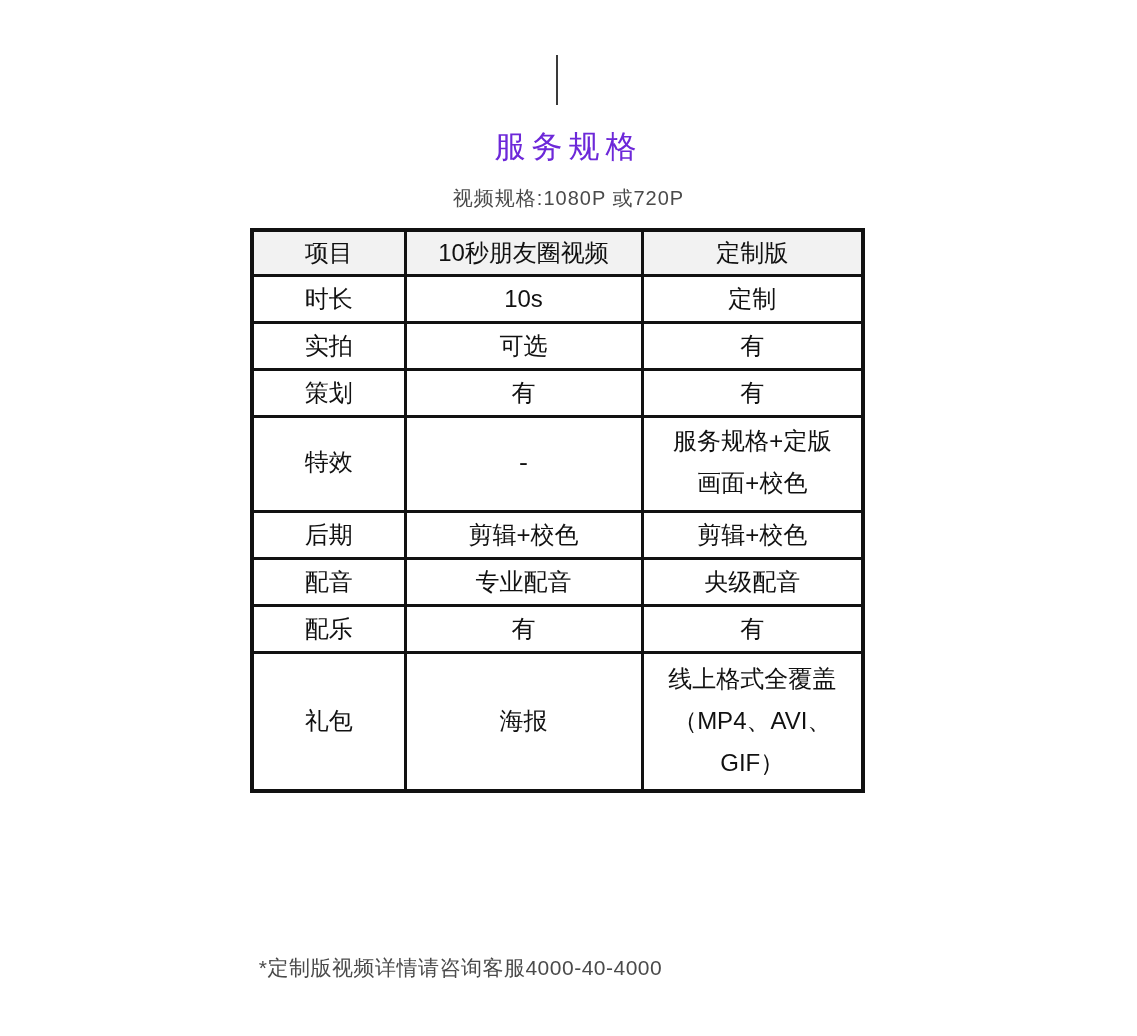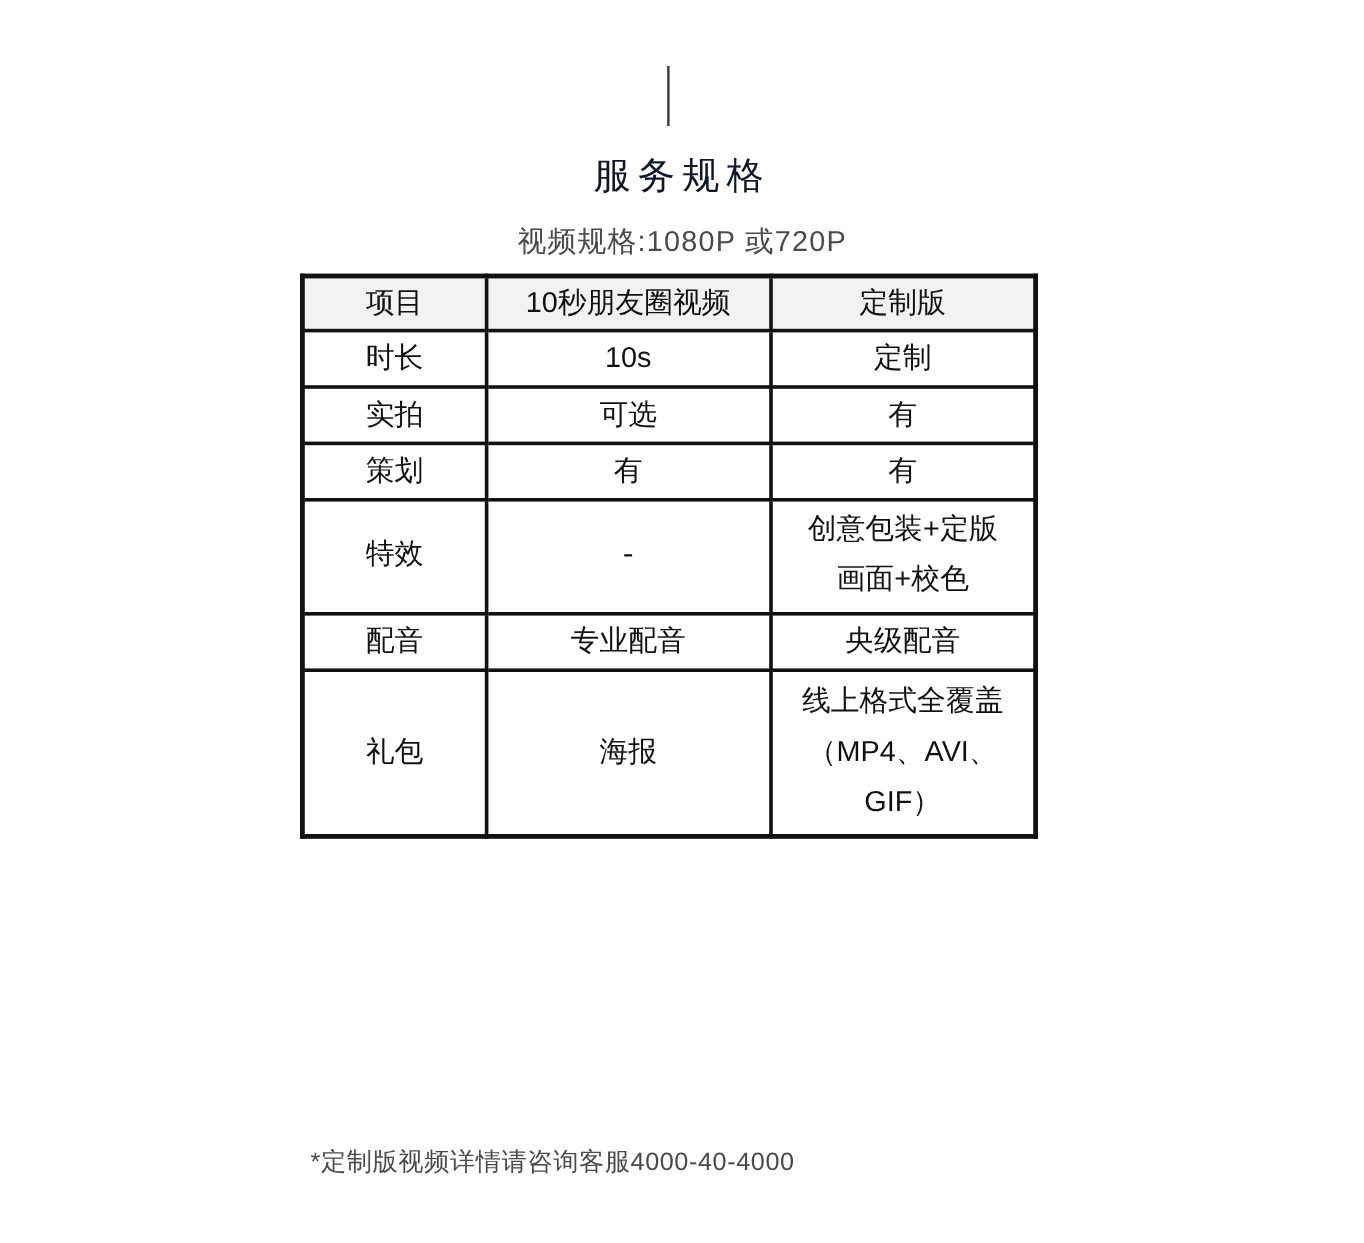--- a/index.html
+++ b/index.html
@@ -25,29 +25,29 @@
   }
   .title {
     position: absolute;
     left: 0;
     top: 126px;
     width: 1137px;
     text-align: center;
     font-size: 31px;
     font-weight: 500;
     letter-spacing: 6px;
-    color: #0f172a;
+    color: #6d28d9;
   }
   .subtitle {
     position: absolute;
     left: 0;
     top: 185px;
     width: 1137px;
     text-align: center;
-    font-size: 24px;
+    font-size: 20px;
     font-weight: 400;
     letter-spacing: 1px;
     color: #4a4a4a;
   }
   table.spec {
     position: absolute;
     left: 250px;
     top: 228px;
     border-collapse: collapse;
     table-layout: fixed;
@@ -119,27 +119,37 @@
         <td>有</td>
       </tr>
       <tr class="r-std">
         <td>策划</td>
         <td>有</td>
         <td>有</td>
       </tr>
       <tr class="r-tall2">
         <td>特效</td>
         <td>-</td>
-        <td>创意包装+定版
+        <td>服务规格+定版
 画面+校色</td>
+      </tr>
+      <tr class="r-std">
+        <td>后期</td>
+        <td>剪辑+校色</td>
+        <td>剪辑+校色</td>
       </tr>
       <tr class="r-std">
         <td>配音</td>
         <td>专业配音</td>
         <td>央级配音</td>
+      </tr>
+      <tr class="r-std">
+        <td>配乐</td>
+        <td>有</td>
+        <td>有</td>
       </tr>
       <tr class="r-tall3">
         <td>礼包</td>
         <td>海报</td>
         <td>线上格式全覆盖
 （MP4、AVI、
 GIF）</td>
       </tr>
     </tbody>
   </table>

